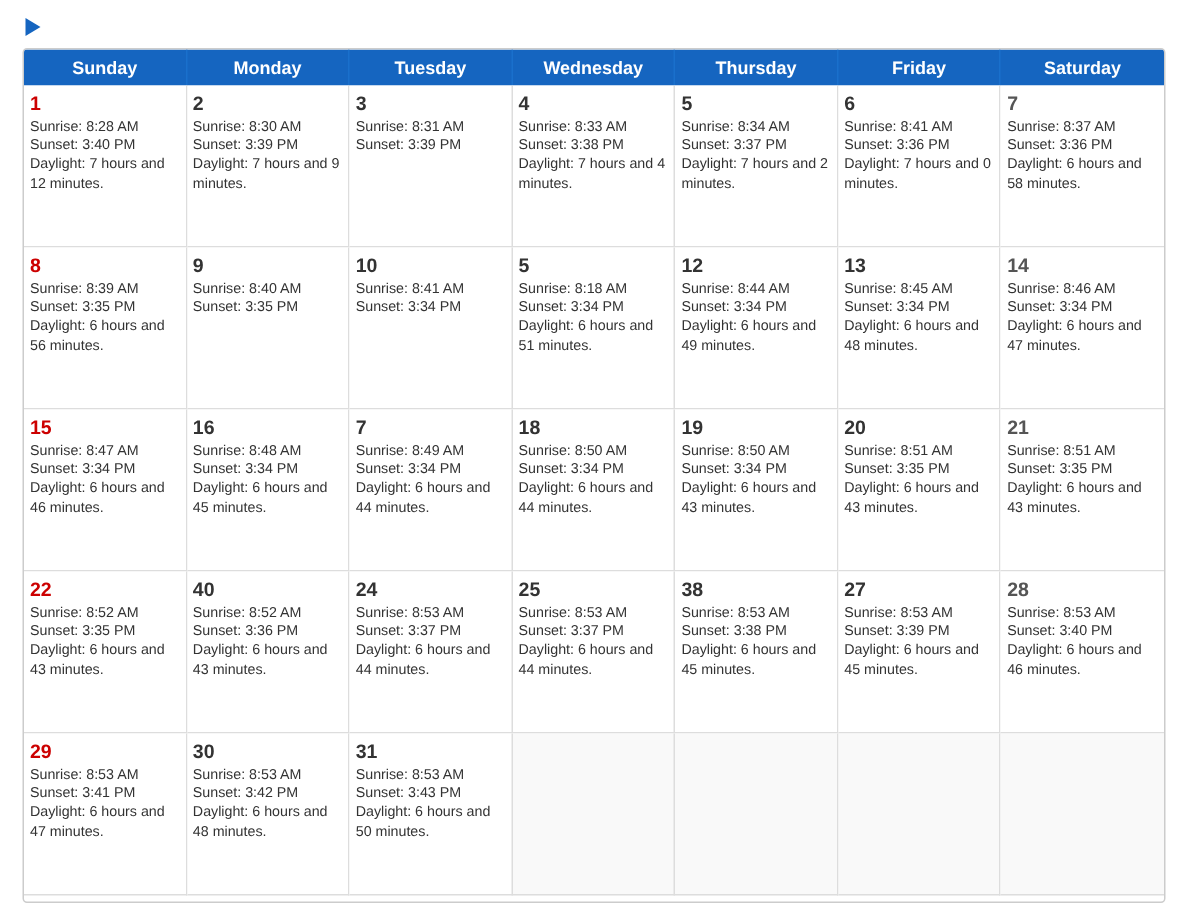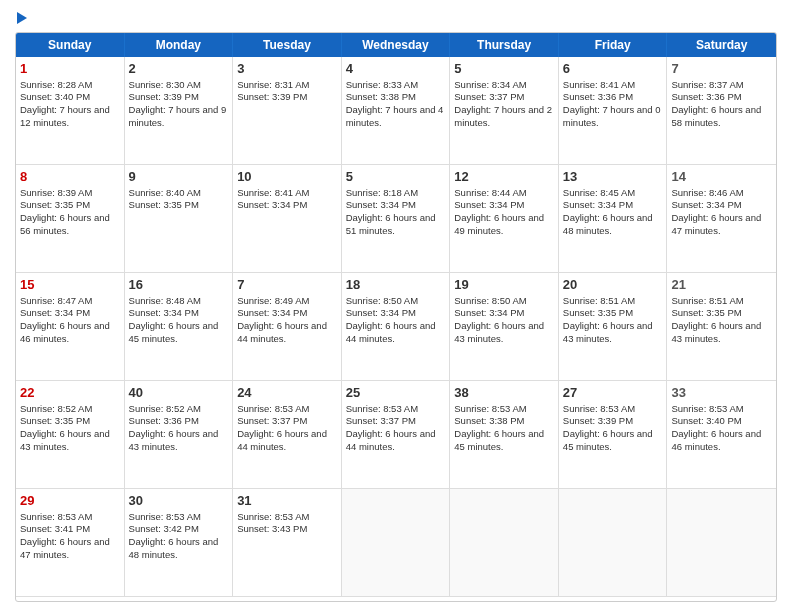--- a/index.html
+++ b/index.html
@@ -161,23 +161,23 @@
         <div class="cal-cell"><span class="day-num">18</span><span>Sunrise: 8:50 AM</span><br><span>Sunset: 3:34 PM</span><br><span>Daylight: 6 hours and 44 minutes.</span></div>
         <div class="cal-cell"><span class="day-num">19</span><span>Sunrise: 8:50 AM</span><br><span>Sunset: 3:34 PM</span><br><span>Daylight: 6 hours and 43 minutes.</span></div>
         <div class="cal-cell"><span class="day-num">20</span><span>Sunrise: 8:51 AM</span><br><span>Sunset: 3:35 PM</span><br><span>Daylight: 6 hours and 43 minutes.</span></div>
         <div class="cal-cell saturday"><span class="day-num">21</span><span>Sunrise: 8:51 AM</span><br><span>Sunset: 3:35 PM</span><br><span>Daylight: 6 hours and 43 minutes.</span></div>
         <div class="cal-cell sunday"><span class="day-num">22</span><span>Sunrise: 8:52 AM</span><br><span>Sunset: 3:35 PM</span><br><span>Daylight: 6 hours and 43 minutes.</span></div>
         <div class="cal-cell"><span class="day-num">40</span><span>Sunrise: 8:52 AM</span><br><span>Sunset: 3:36 PM</span><br><span>Daylight: 6 hours and 43 minutes.</span></div>
         <div class="cal-cell"><span class="day-num">24</span><span>Sunrise: 8:53 AM</span><br><span>Sunset: 3:37 PM</span><br><span>Daylight: 6 hours and 44 minutes.</span></div>
         <div class="cal-cell"><span class="day-num">25</span><span>Sunrise: 8:53 AM</span><br><span>Sunset: 3:37 PM</span><br><span>Daylight: 6 hours and 44 minutes.</span></div>
         <div class="cal-cell"><span class="day-num">38</span><span>Sunrise: 8:53 AM</span><br><span>Sunset: 3:38 PM</span><br><span>Daylight: 6 hours and 45 minutes.</span></div>
         <div class="cal-cell"><span class="day-num">27</span><span>Sunrise: 8:53 AM</span><br><span>Sunset: 3:39 PM</span><br><span>Daylight: 6 hours and 45 minutes.</span></div>
-        <div class="cal-cell saturday"><span class="day-num">33</span><span>Sunrise: 8:53 AM</span><br><span>Sunset: 3:40 PM</span><br><span>Daylight: 6 hours and 46 minutes.</span></div>
+        <div class="cal-cell saturday"><span class="day-num">28</span><span>Sunrise: 8:53 AM</span><br><span>Sunset: 3:40 PM</span><br><span>Daylight: 6 hours and 46 minutes.</span></div>
         <div class="cal-cell sunday"><span class="day-num">29</span><span>Sunrise: 8:53 AM</span><br><span>Sunset: 3:41 PM</span><br><span>Daylight: 6 hours and 47 minutes.</span></div>
         <div class="cal-cell"><span class="day-num">30</span><span>Sunrise: 8:53 AM</span><br><span>Sunset: 3:42 PM</span><br><span>Daylight: 6 hours and 48 minutes.</span></div>
-        <div class="cal-cell"><span class="day-num">31</span><span>Sunrise: 8:53 AM</span><br><span>Sunset: 3:43 PM</span><br></div>
+        <div class="cal-cell"><span class="day-num">31</span><span>Sunrise: 8:53 AM</span><br><span>Sunset: 3:43 PM</span><br><span>Daylight: 6 hours and 50 minutes.</span></div>
         <div class="cal-cell empty"></div>
         <div class="cal-cell empty"></div>
         <div class="cal-cell empty"></div>
         <div class="cal-cell empty"></div>
       </div>
   </div>
 </div>
 
 </body></html>

